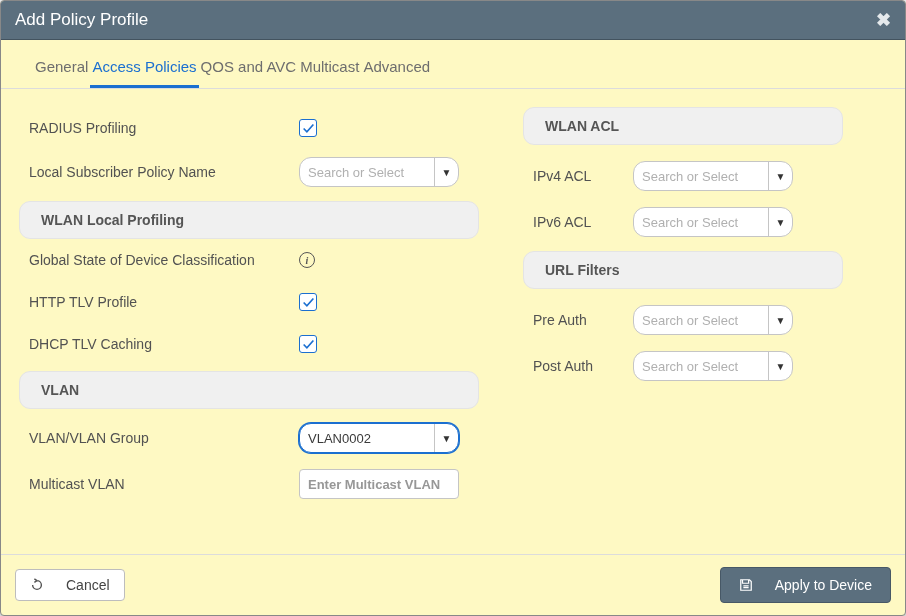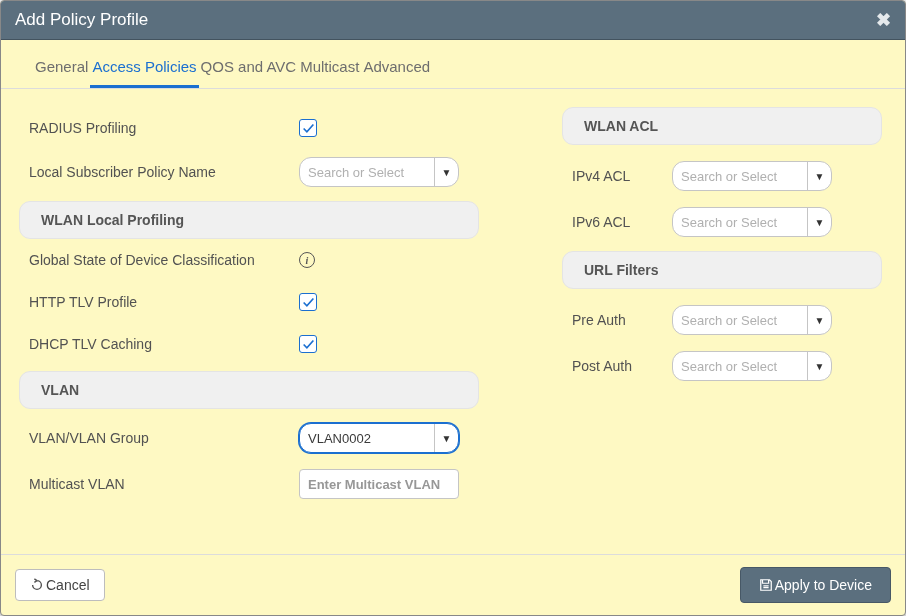--- a/index.html
+++ b/index.html
@@ -50,21 +50,21 @@
   }
   .tab.active {
     color: #1b6fd0;
     border-bottom-color: #1b6fd0;
     font-weight: 500;
   }
   .body {
     flex: 1;
     padding: 18px 18px 10px 18px;
     display: flex;
-    gap: 83px;
+    gap: 44px;
     overflow: auto;
   }
   .col {
     flex: 0 0 460px;
   }
   .col.right {
     flex: 0 0 320px;
   }
   .row {
     display: flex;
@@ -170,21 +170,21 @@
   .btn {
     border: 1px solid #bdbdbd;
     background: #fff;
     color: #444;
     border-radius: 4px;
     padding: 7px 14px;
     font-size: 14px;
     cursor: pointer;
     display: inline-flex;
     align-items: center;
-    gap: 2px;
+    gap: 22px;
   }
   .btn.primary {
     background: #5b6f7e;
     border-color: #475866;
     color: #fff;
     padding: 9px 18px;
   }
   .btn svg { width: 14px; height: 14px; }
 </style>
 </head>

